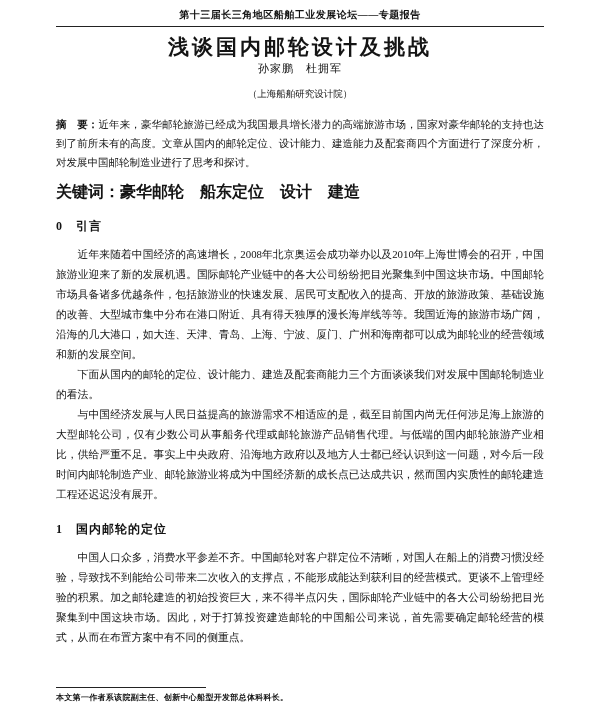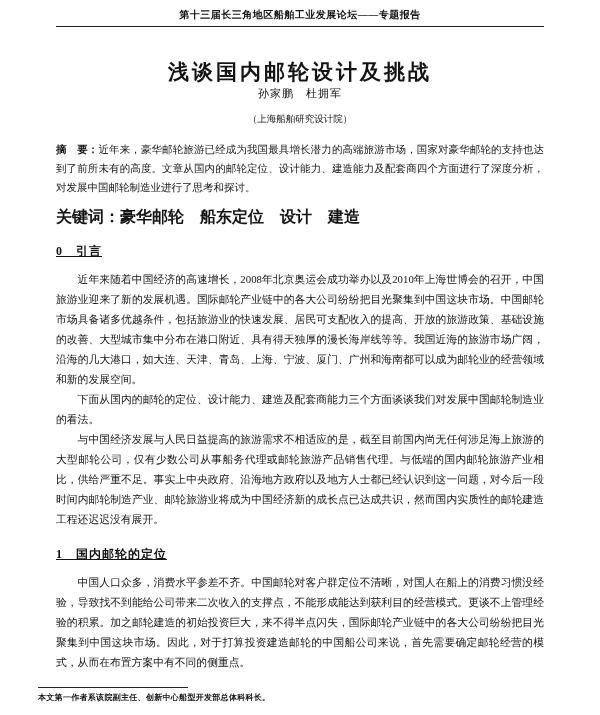--- a/index.html
+++ b/index.html
@@ -24,21 +24,21 @@
     text-align: center;
     letter-spacing: 0.5px;
     padding-bottom: 4px;
     border-bottom: 1.2px solid #222222;
   }
   .paper-title {
     font-size: 21px;
     font-weight: bold;
     text-align: center;
     letter-spacing: 3px;
-    margin-top: 31px;
+    margin-top: 6px;
   }
   .authors {
     text-align: center;
     font-size: 11px;
     letter-spacing: 1px;
   }
   .affiliation {
     text-align: center;
     font-size: 9.5px;
     margin-top: 12px;
@@ -56,32 +56,31 @@
     font-size: 16px;
     line-height: 19px;
     font-weight: bold;
     margin-top: 10px;
   }
   .section-heading {
     font-size: 12px;
     font-weight: bold;
     margin: 17px 0 9px 0;
     letter-spacing: 1px;
-    text-decoration: underline;
   }
   .body-paragraph {
     font-size: 10.8px;
     line-height: 20px;
     text-indent: 2em;
     text-align: justify;
     margin: 0;
   }
   .footnote-area {
     position: absolute;
-    left: 38px;
+    left: 56px;
     right: 56px;
     bottom: 12px;
   }
   .footnote-rule {
     width: 150px;
     border-top: 1px solid #222222;
     margin-bottom: 4px;
   }
   .footnote {
     font-size: 8px;

